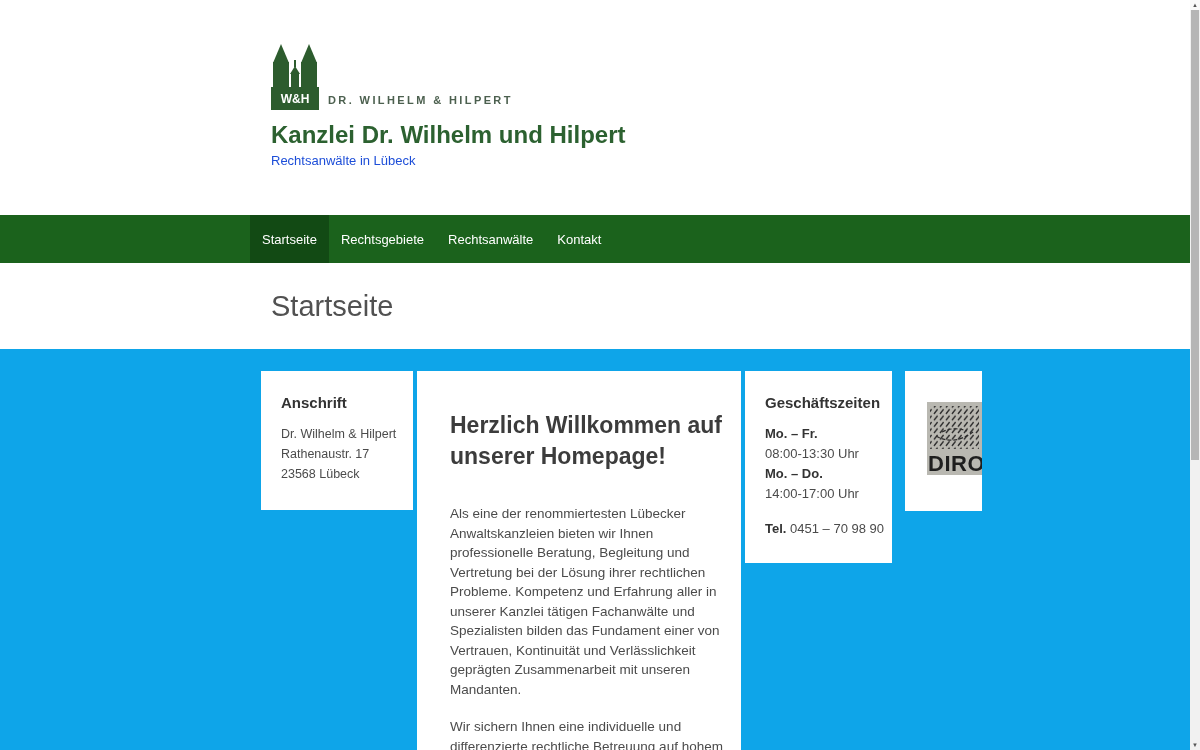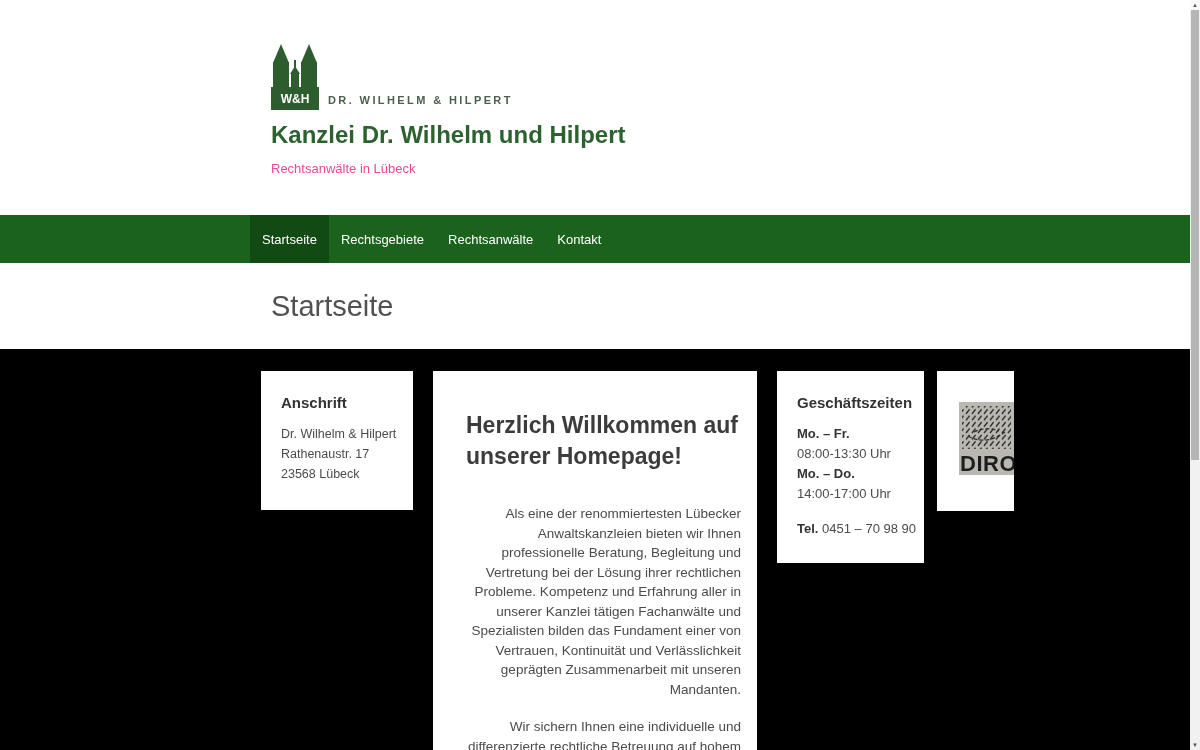--- a/index.html
+++ b/index.html
@@ -7,45 +7,45 @@
   .viewport{position:relative;width:1200px;height:750px;overflow:hidden;}
   .page{position:absolute;left:0;top:0;width:1190px;height:575px;}
 
   
   .site-header{height:215px;background:#fff;box-sizing:border-box;padding:43px 0 0 271px;}
   .logo-row{display:flex;align-items:flex-end;}
   .logo-svg{width:48px;height:67px;display:block;}
   .brand-caption{margin-left:9px;margin-bottom:4px;font-size:11px;font-weight:bold;
     letter-spacing:2.4px;color:#4c604f;white-space:nowrap;}
   .site-title{margin-top:11px;font-size:24px;font-weight:bold;color:#2c6130;cursor:pointer;}
-  .site-tagline{margin-top:12px;font-size:13px;color:#ec4899;}
+  .site-tagline{margin-top:4px;font-size:13px;color:#1d4ed8;}
 
   
   .navbar{height:48px;background:#1b621c;padding-left:250px;display:flex;box-sizing:border-box;}
   .nav-item{display:flex;align-items:center;padding:0 12px;color:#fff;font-size:13px;cursor:pointer;}
   .nav-item.active{background:#124a14;}
 
   
   .page-title-bar{height:86px;background:#fff;box-sizing:border-box;padding-left:271px;
     display:flex;align-items:center;}
   .page-title{font-size:29px;font-weight:300;color:#515151;margin:0;}
 
   
-  .content{height:401px;background:#000000;box-sizing:border-box;padding:22px 0 0 261px;
-    display:flex;align-items:flex-start;gap:20px;overflow:hidden;}
+  .content{height:401px;background:#0ea5e9;box-sizing:border-box;padding:22px 0 0 261px;
+    display:flex;align-items:flex-start;gap:4px;overflow:hidden;}
   .box{background:#fff;box-sizing:border-box;}
   .box-heading{font-size:15px;font-weight:bold;color:#333;margin:0 0 13px;white-space:nowrap;}
 
   .box-anschrift{width:152px;padding:23px 12px 26px 20px;}
   .addr-line{font-size:12.5px;color:#4b4b4b;line-height:20px;white-space:nowrap;}
 
   .col-mid{width:324px;}
   .box-welcome{width:324px;min-height:420px;padding:39px 16px 30px 33px;}
   .welcome-heading{font-size:23px;line-height:31px;color:#3c3c3c;margin:0 0 32px;font-weight:bold;}
-  .welcome-p{font-size:13.5px;line-height:19.5px;color:#4b4b4b;margin:0 0 18px;text-align:right;}
+  .welcome-p{font-size:13.5px;line-height:19.5px;color:#4b4b4b;margin:0 0 18px;}
 
   .col-right{width:153px;display:flex;flex-direction:row;gap:13px;}
   .box-hours{width:153px;padding:23px 8px 27px 20px;}
   .hours-days{font-size:13px;font-weight:bold;color:#333;line-height:20px;white-space:nowrap;}
   .hours-time{font-size:13px;color:#4b4b4b;line-height:20px;white-space:nowrap;}
   .tel-row{margin-top:17px;font-size:13px;color:#4b4b4b;white-space:nowrap;}
   .tel-row b{color:#333;}
   .box-diro{width:153px;height:140px;padding:31px 0 0 22px;}
   .diro-svg{width:55px;height:73px;display:block;}
 

